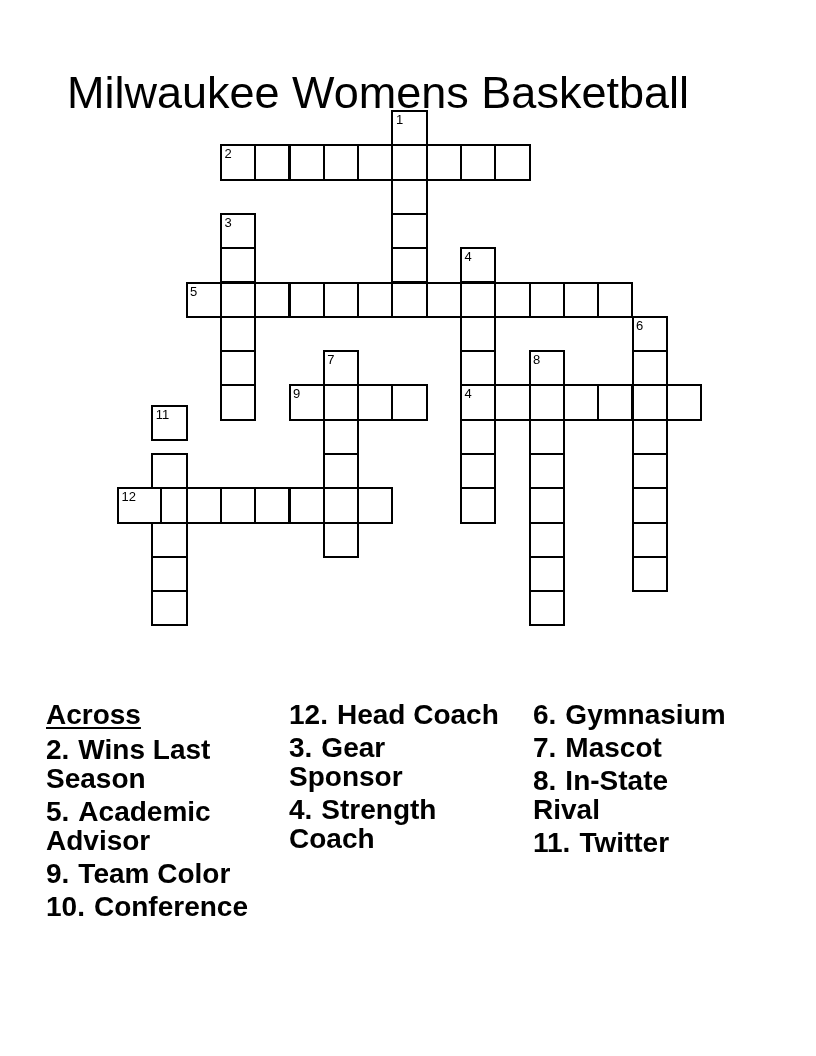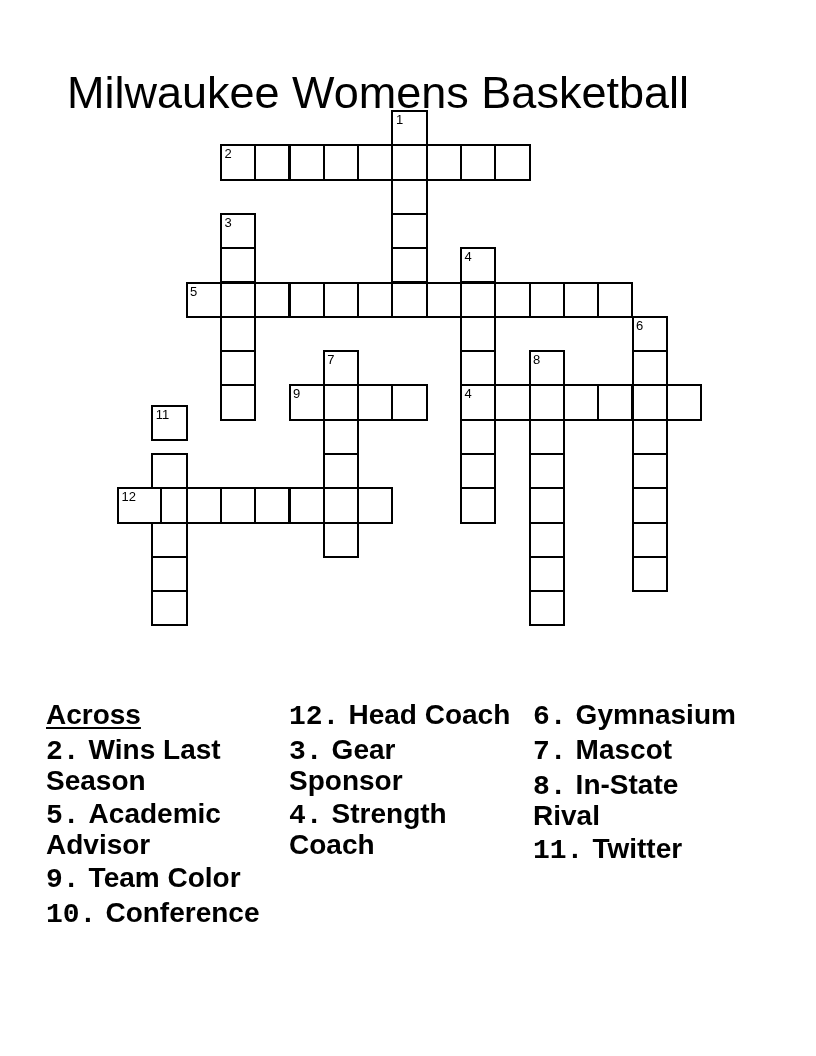--- a/index.html
+++ b/index.html
@@ -61,21 +61,20 @@
   }
   .clue {
     margin: 0 0 4px 0;
     font-size: 28px;
     line-height: 29px;
     font-weight: 400;
   }
   .cnum {
     font-weight: 700;
     margin-right: 9px;
-    font-family: Liberation Mono, monospace;
   }
   .ctext {
     white-space: pre-line;
     font-weight: bold;
   }
   #clue-col-0 { left: 46px; }
   #clue-col-1 { left: 289px; }
   #clue-col-2 { left: 533px; }
 </style>
 </head>

